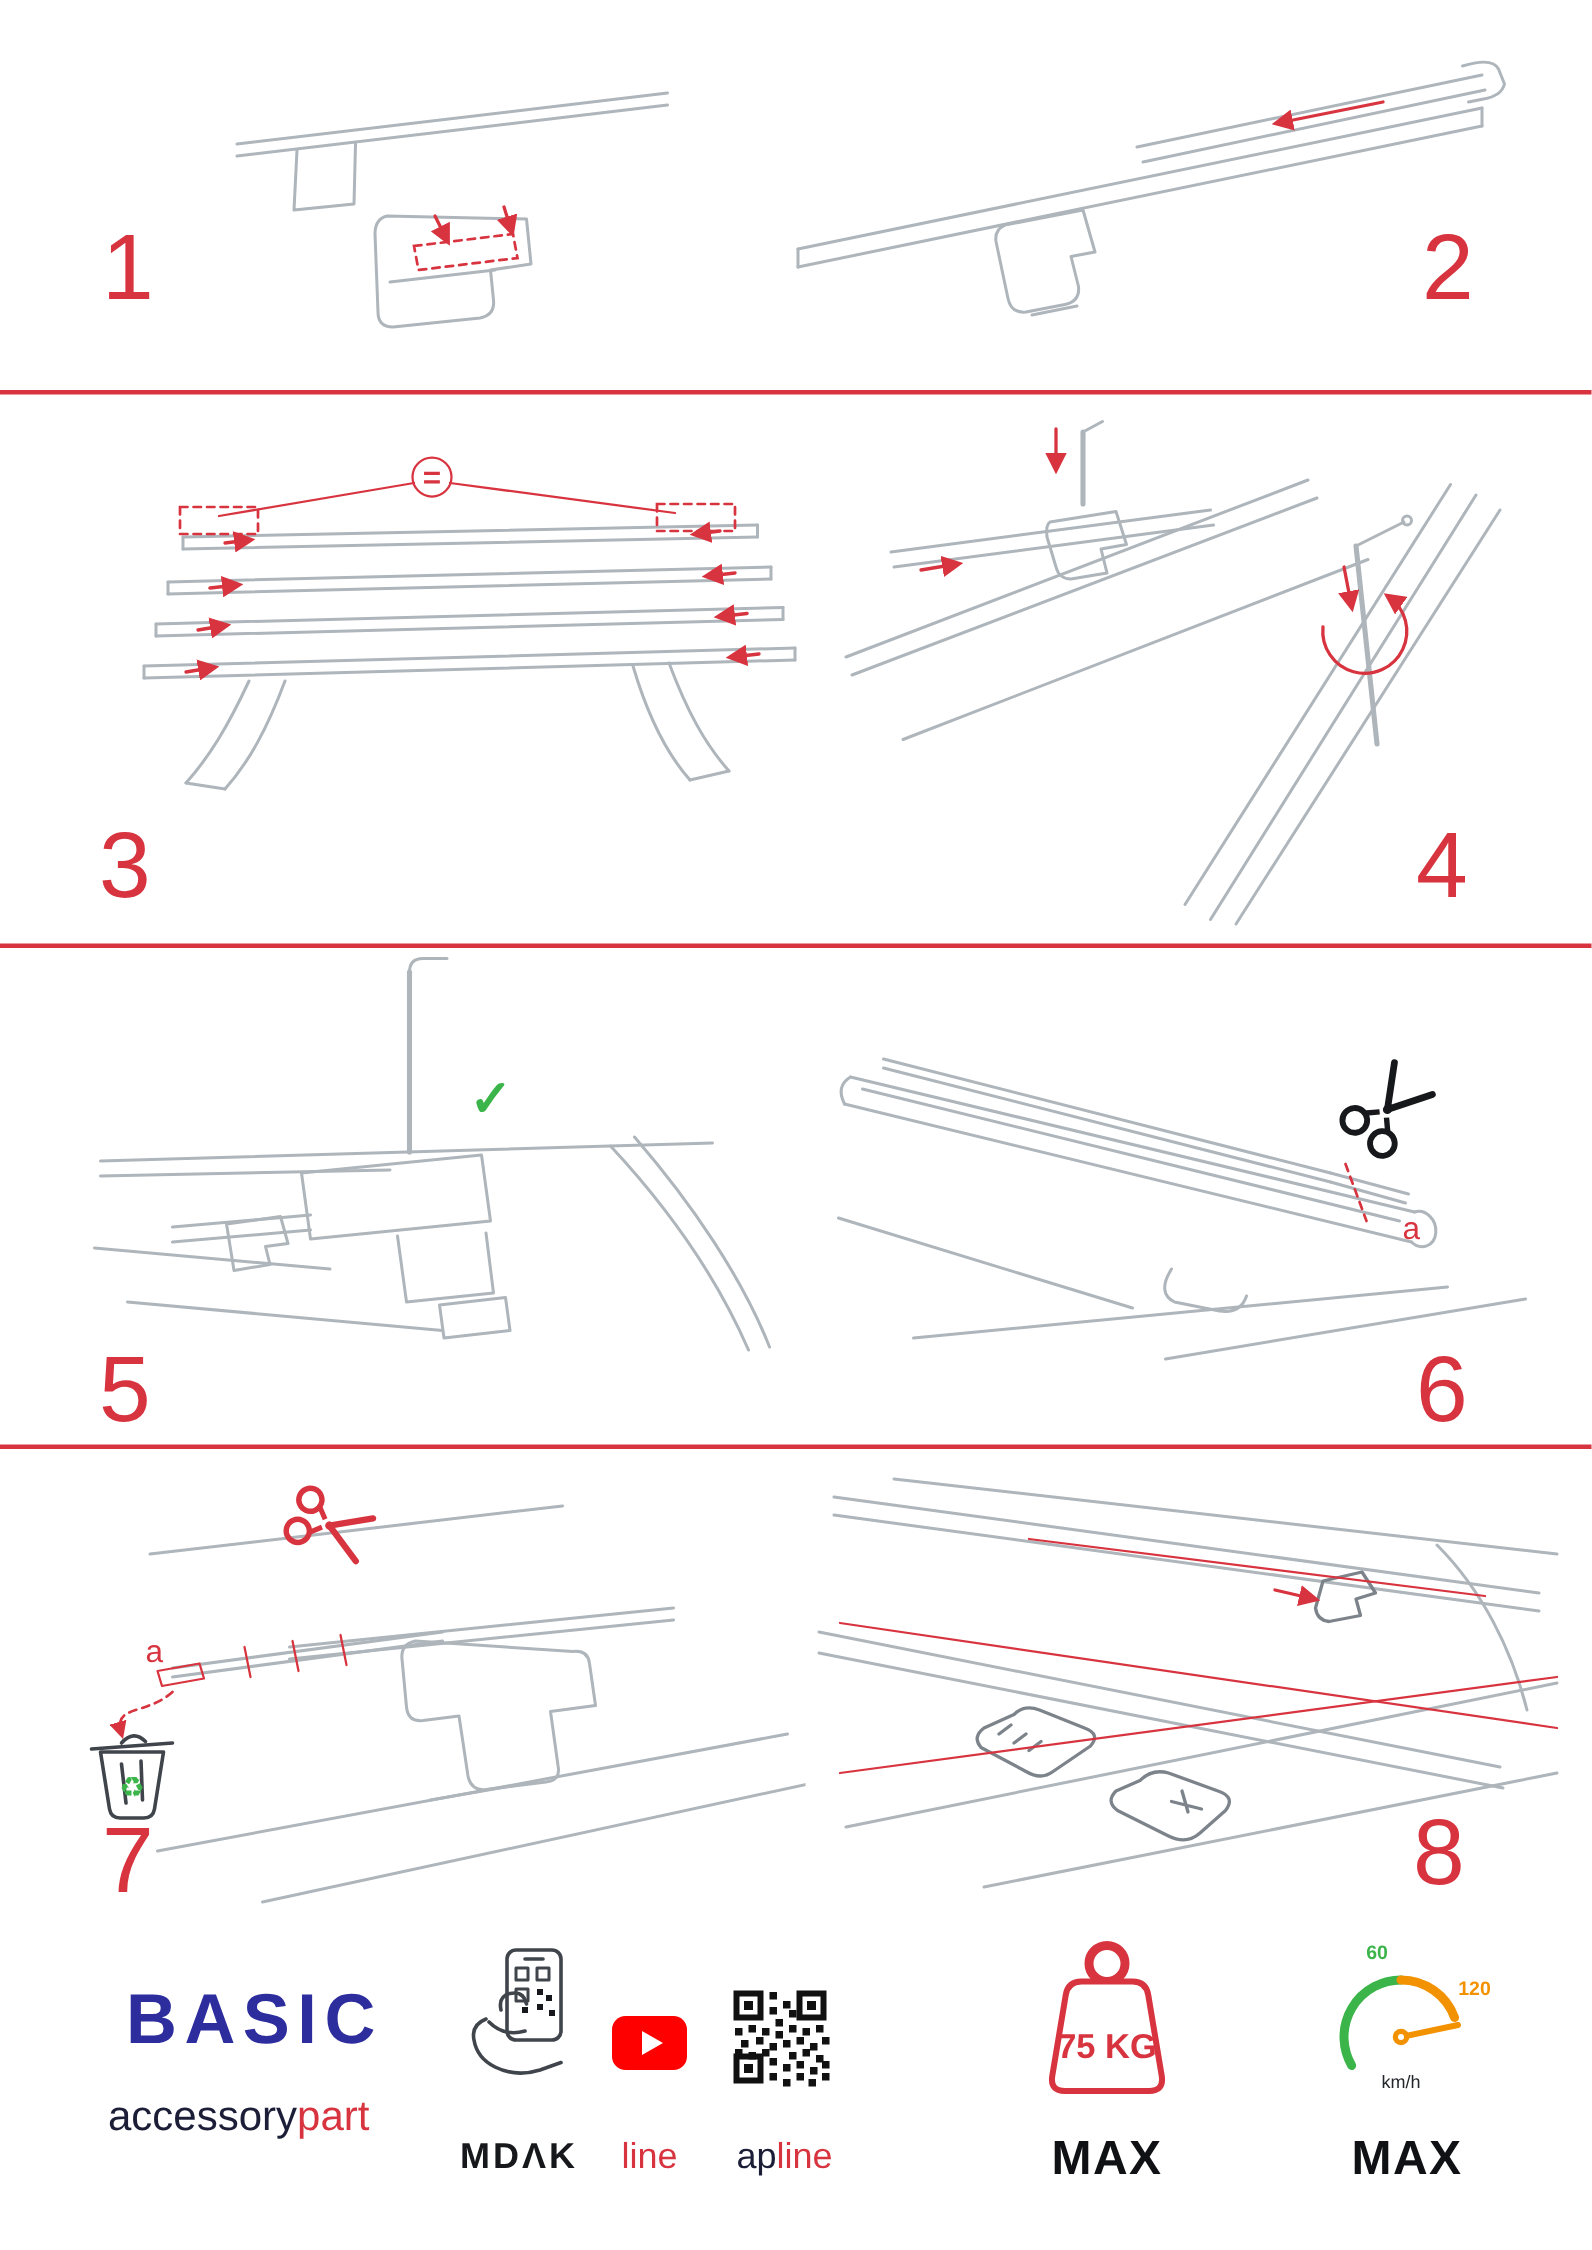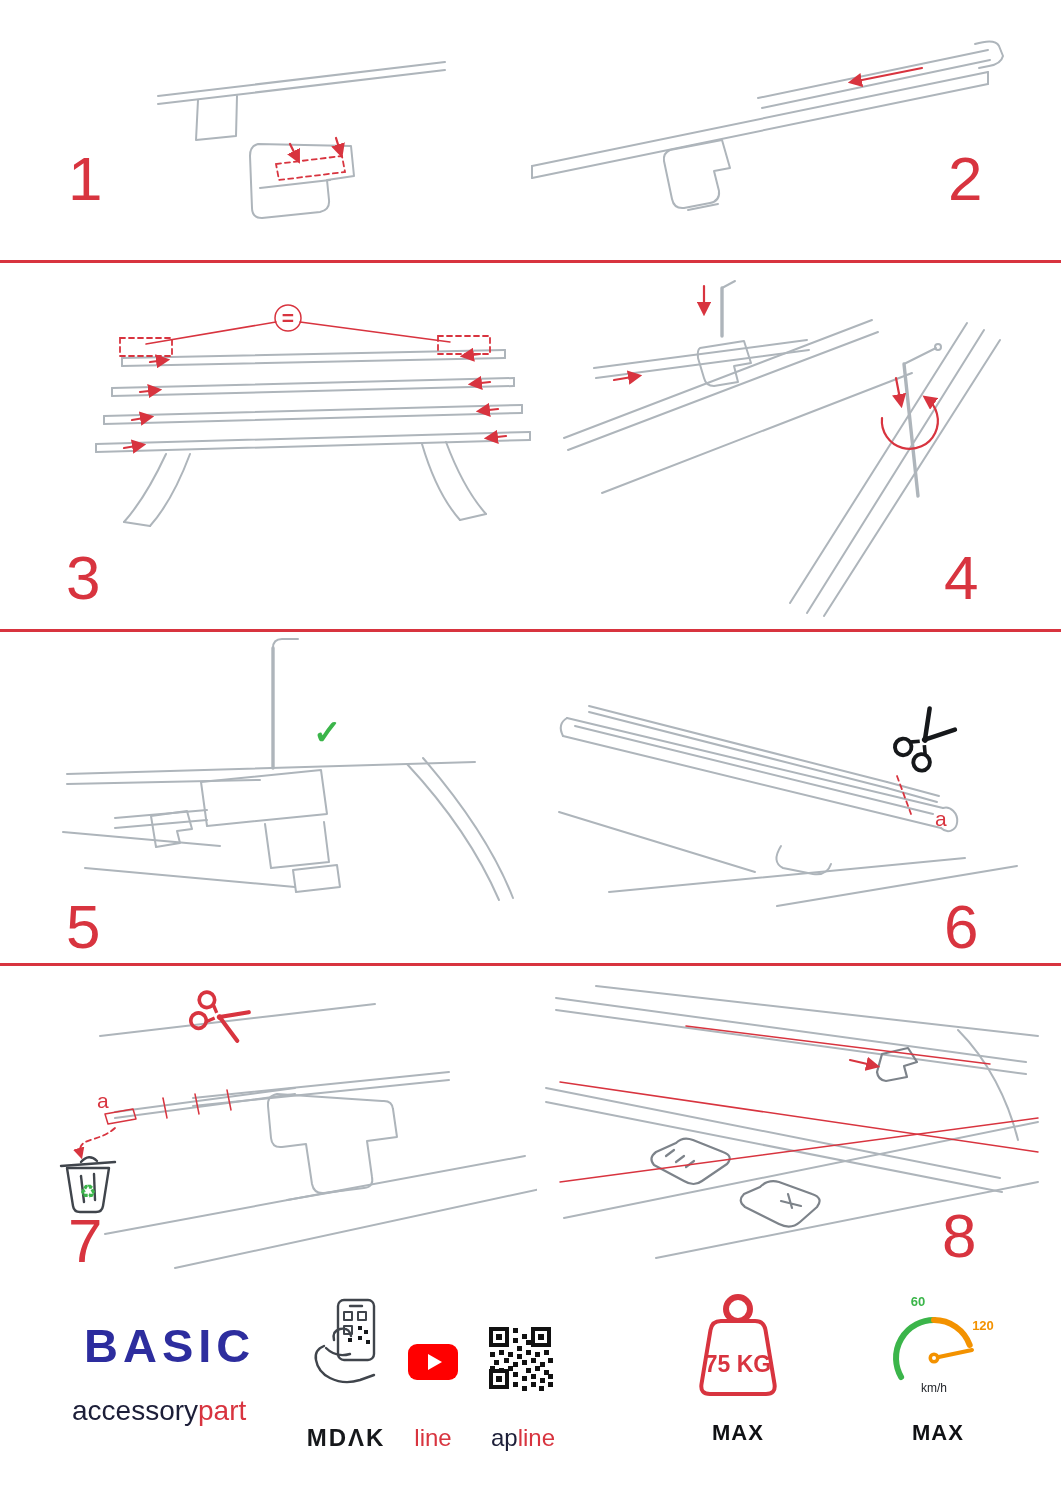--- a/index.html
+++ b/index.html
@@ -22,21 +22,21 @@
   .scis-red{color:#d8343f}
   
   .basic{position:absolute;left:84px;top:1318px;font-size:47px;font-weight:700;
          letter-spacing:5px;color:#2d2d9e}
   .brandsub{position:absolute;left:72px;top:1395px;font-size:28px;font-weight:400}
   .brandsub .d{color:#1c1e38}
   .red{color:#d8343f}
   .cap{position:absolute;font-size:24px;font-weight:700;color:#16181b;text-align:center}
   .capred{color:#d8343f;font-weight:500}
   .caplight{font-weight:400}
-  .max{position:absolute;font-size:22px;font-weight:700;color:#101114;
+  .max{position:absolute;font-size:32px;font-weight:700;color:#101114;
        text-align:center;letter-spacing:1px}
 </style>
 </head>
 <body>
 
 <svg width="0" height="0" style="position:absolute">
   <defs>
     <marker id="arrR" viewBox="0 0 10 10" refX="7" refY="5" markerWidth="6.5" markerHeight="6.5" orient="auto">
       <path d="M0,0L10,5L0,10z" fill="#d8343f"></path>
     </marker>

